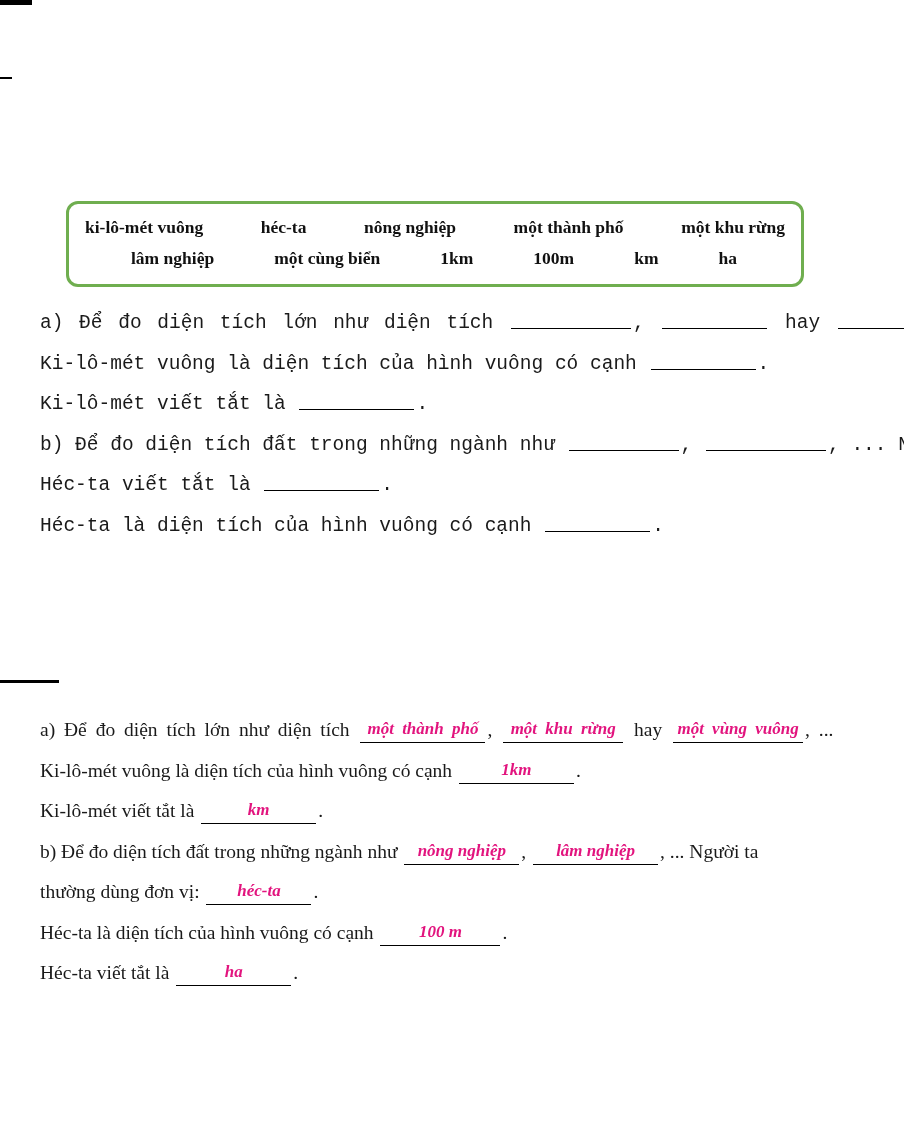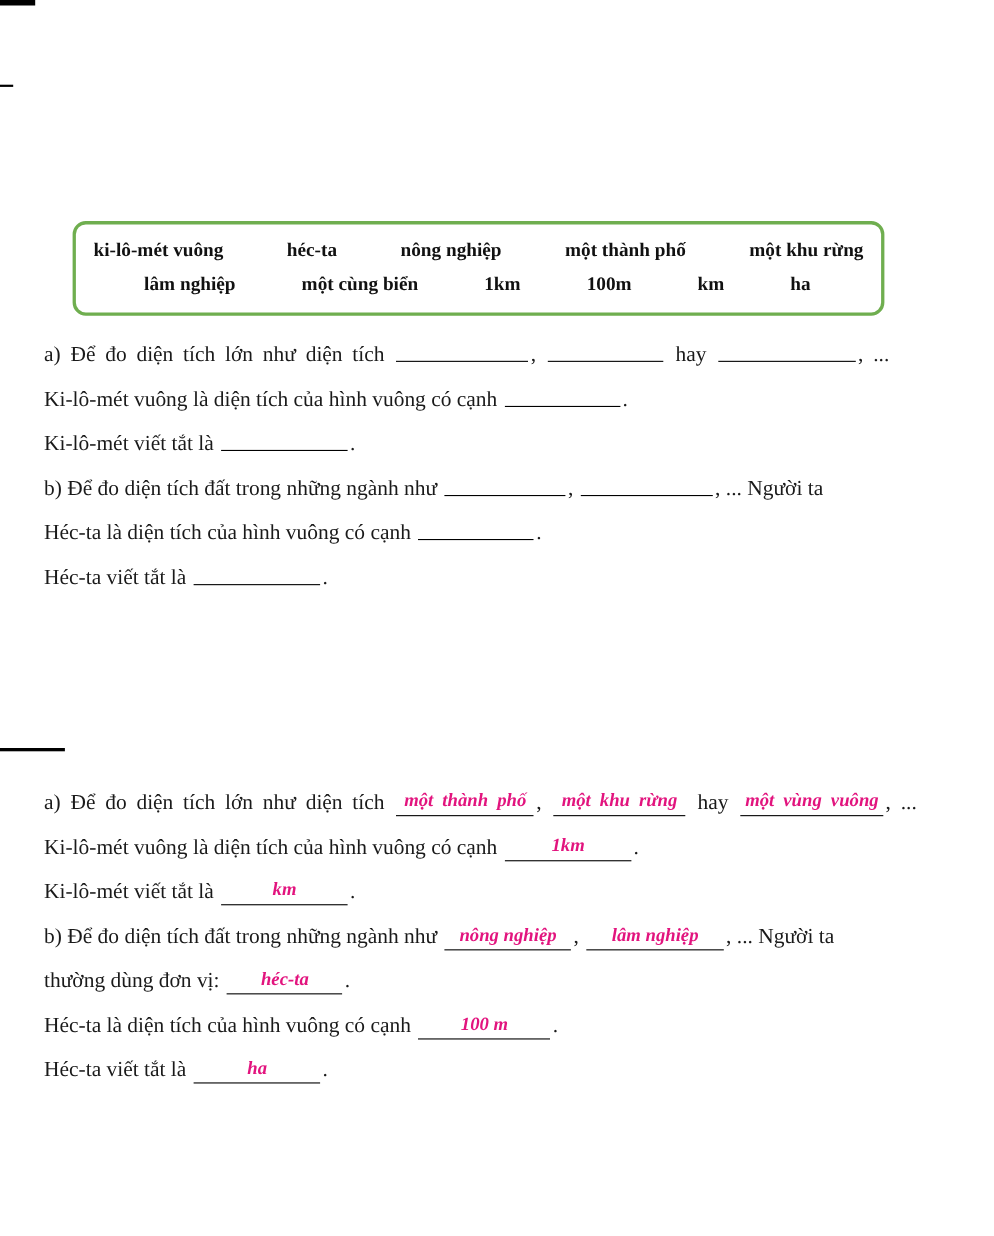--- a/index.html
+++ b/index.html
@@ -25,21 +25,21 @@
     background:#fff;
   }
   .bank-row{
     display:flex;justify-content:space-between;align-items:baseline;
     font-weight:bold;font-size:17.5px;line-height:31px;color:#111;
   }
   .bank-row.r2{padding:0 48px 0 46px;}
 
   
   .section{position:absolute;left:40px;right:30px;}
-  .q-section{top:303px;}
+  .q-section{top:303px;font-family:Liberation Mono, monospace;}
   .a-section{top:710px;}
   .section p{
     margin:0;font-size:19.5px;line-height:40.5px;white-space:nowrap;
   }
   .sp{word-spacing:4px;}
 
   
   .blank{
     display:inline-block;border-bottom:1.6px solid #000;
     height:16px;vertical-align:baseline;margin:0 2px -1px 2px;
@@ -100,26 +100,26 @@
     <p>
       <span>Ki-lô-mét viết tắt là</span>
       <span class="blank w115"></span><span>.</span>
     </p>
     <p>
       <span>b) Để đo diện tích đất trong những ngành như</span>
       <span class="blank w110"></span><span>,</span>
       <span class="blank w120"></span><span>, ... Người ta</span>
     </p>
     <p>
+      <span>Héc-ta viết tắt là</span>
+      <span class="blank w115"></span><span>.</span>
+    </p>
+    <p>
       <span>Héc-ta là diện tích của hình vuông có cạnh</span>
       <span class="blank w105"></span><span>.</span>
-    </p>
-    <p>
-      <span>Héc-ta viết tắt là</span>
-      <span class="blank w115"></span><span>.</span>
     </p>
   </div>
 
   <div class="section a-section">
     <p class="sp">
       <span>a) Để đo diện tích lớn như diện tích</span>
       <span class="ansblank w125"><span class="ans">một thành phố</span></span><span>,</span>
       <span class="ansblank w120"><span class="ans">một khu rừng</span></span>
       <span>hay</span>
       <span class="ansblank w130"><span class="ans">một vùng vuông</span></span><span>, ...</span>

